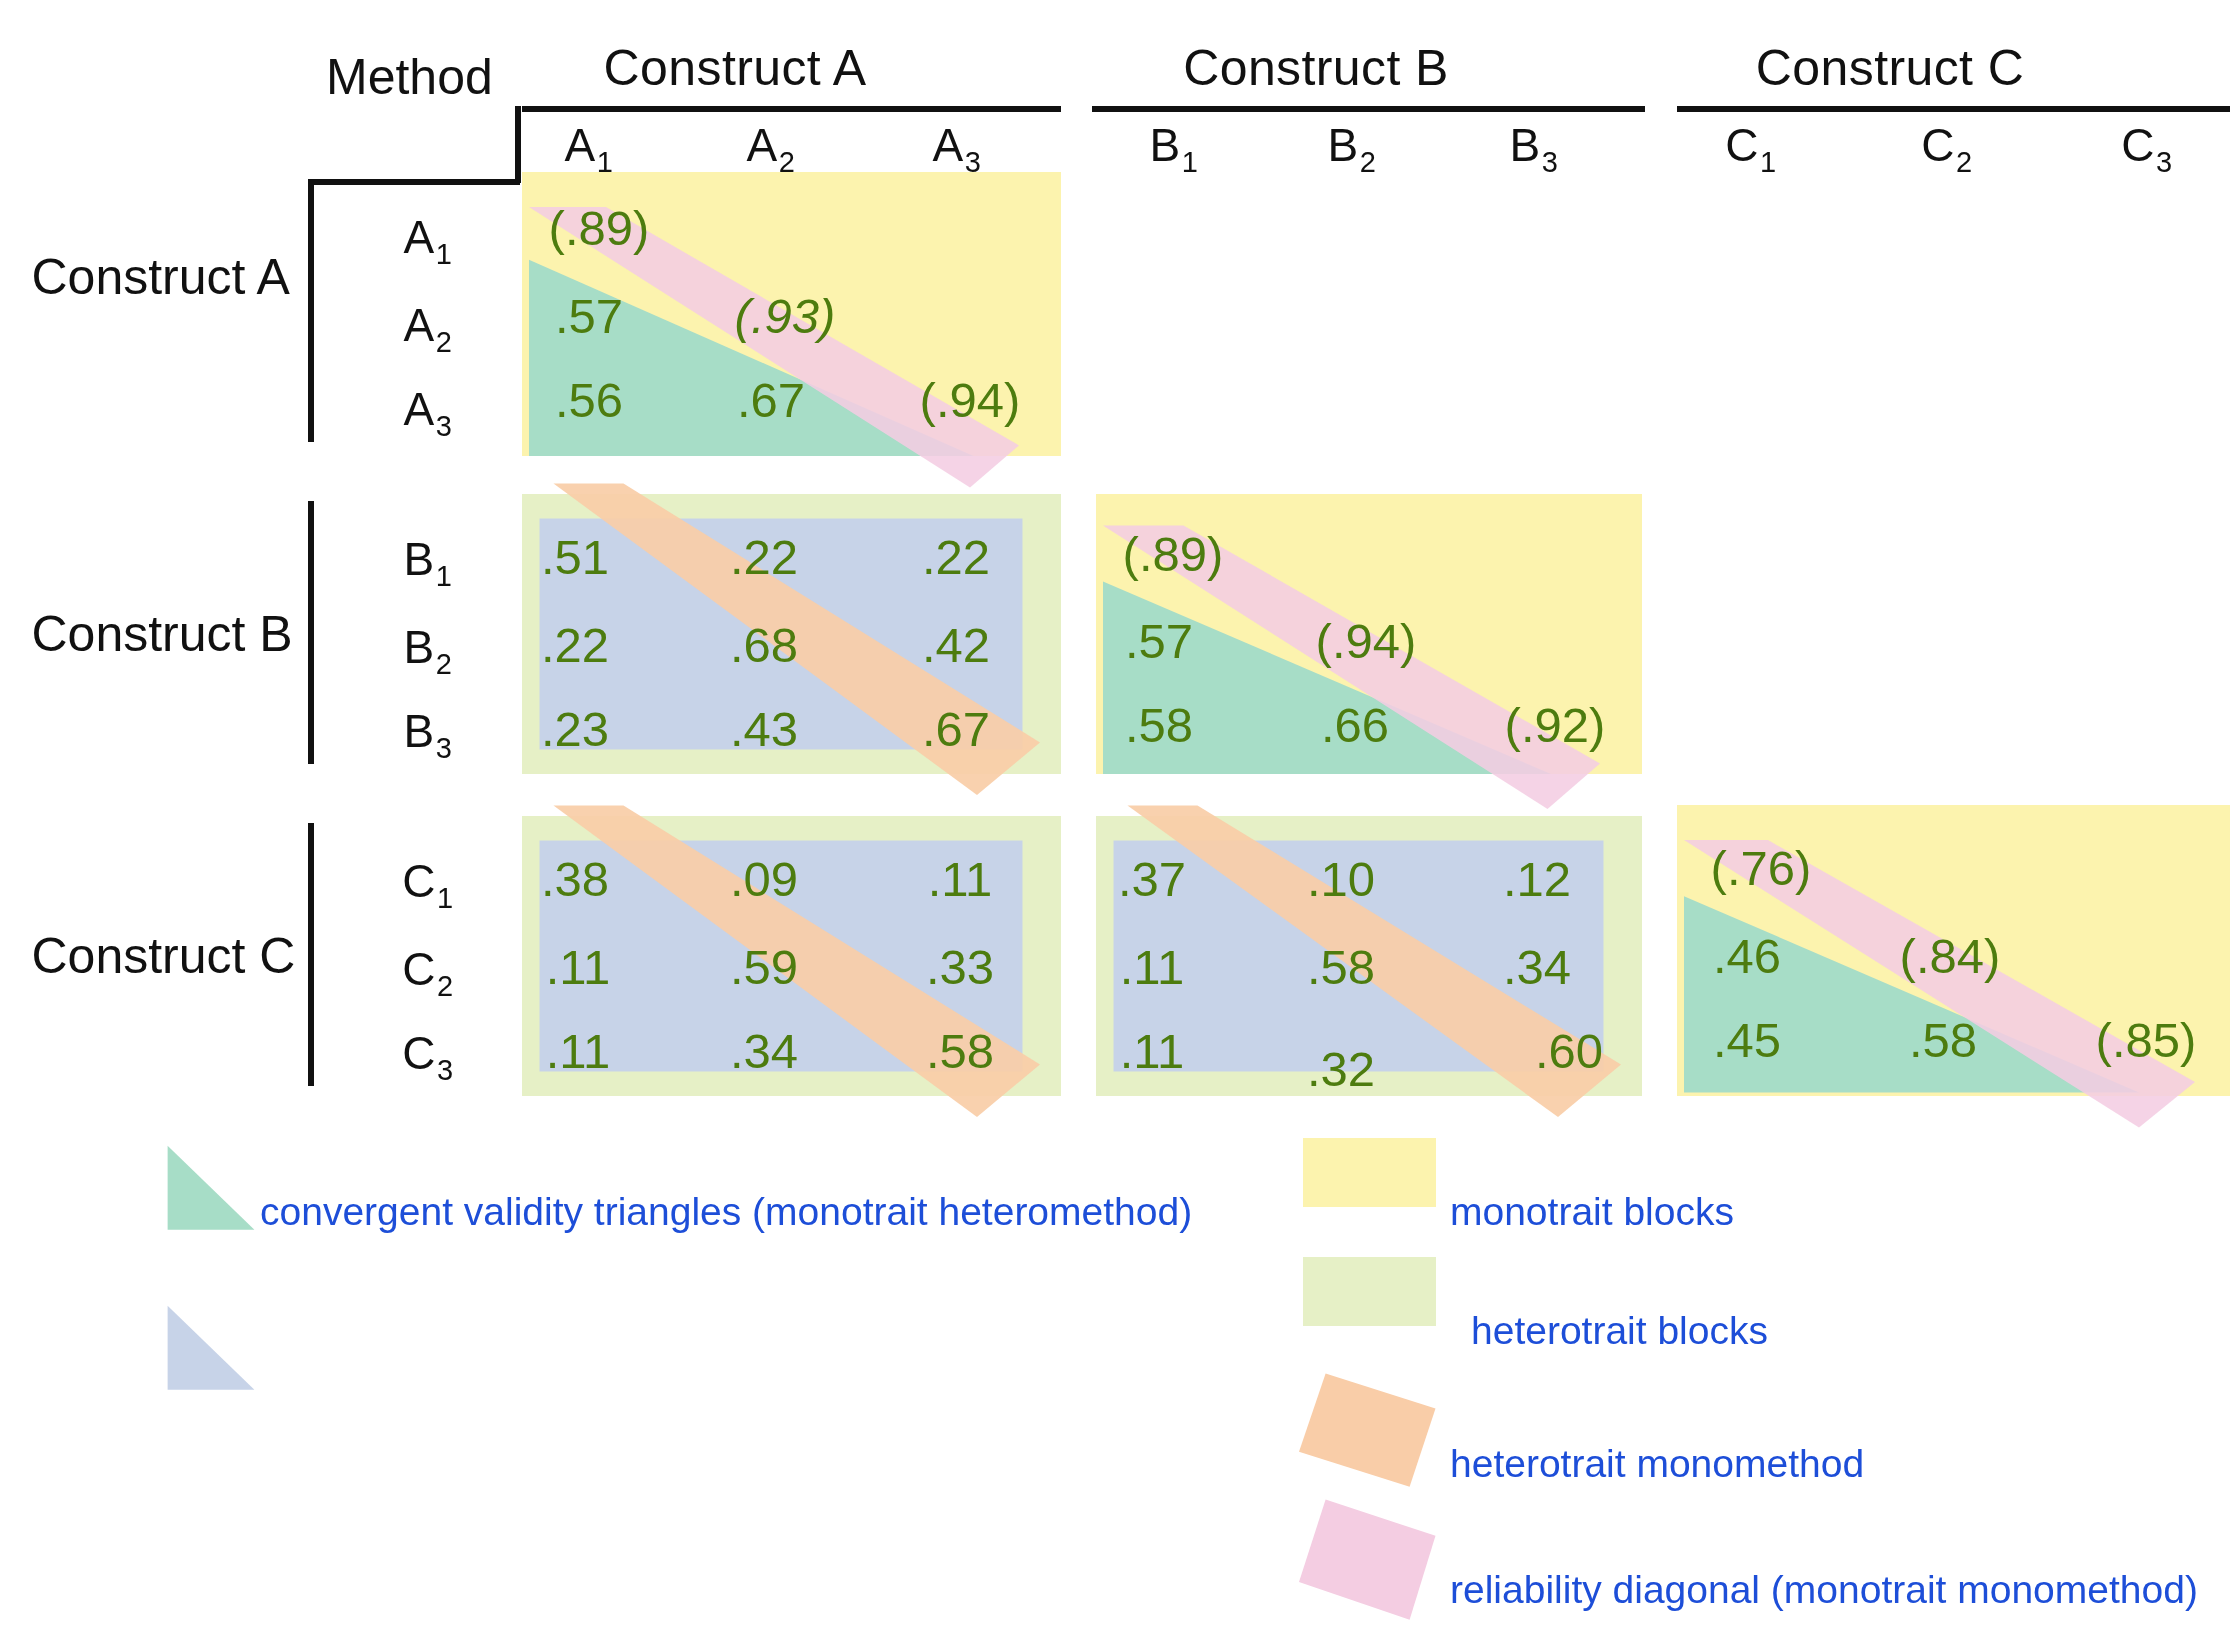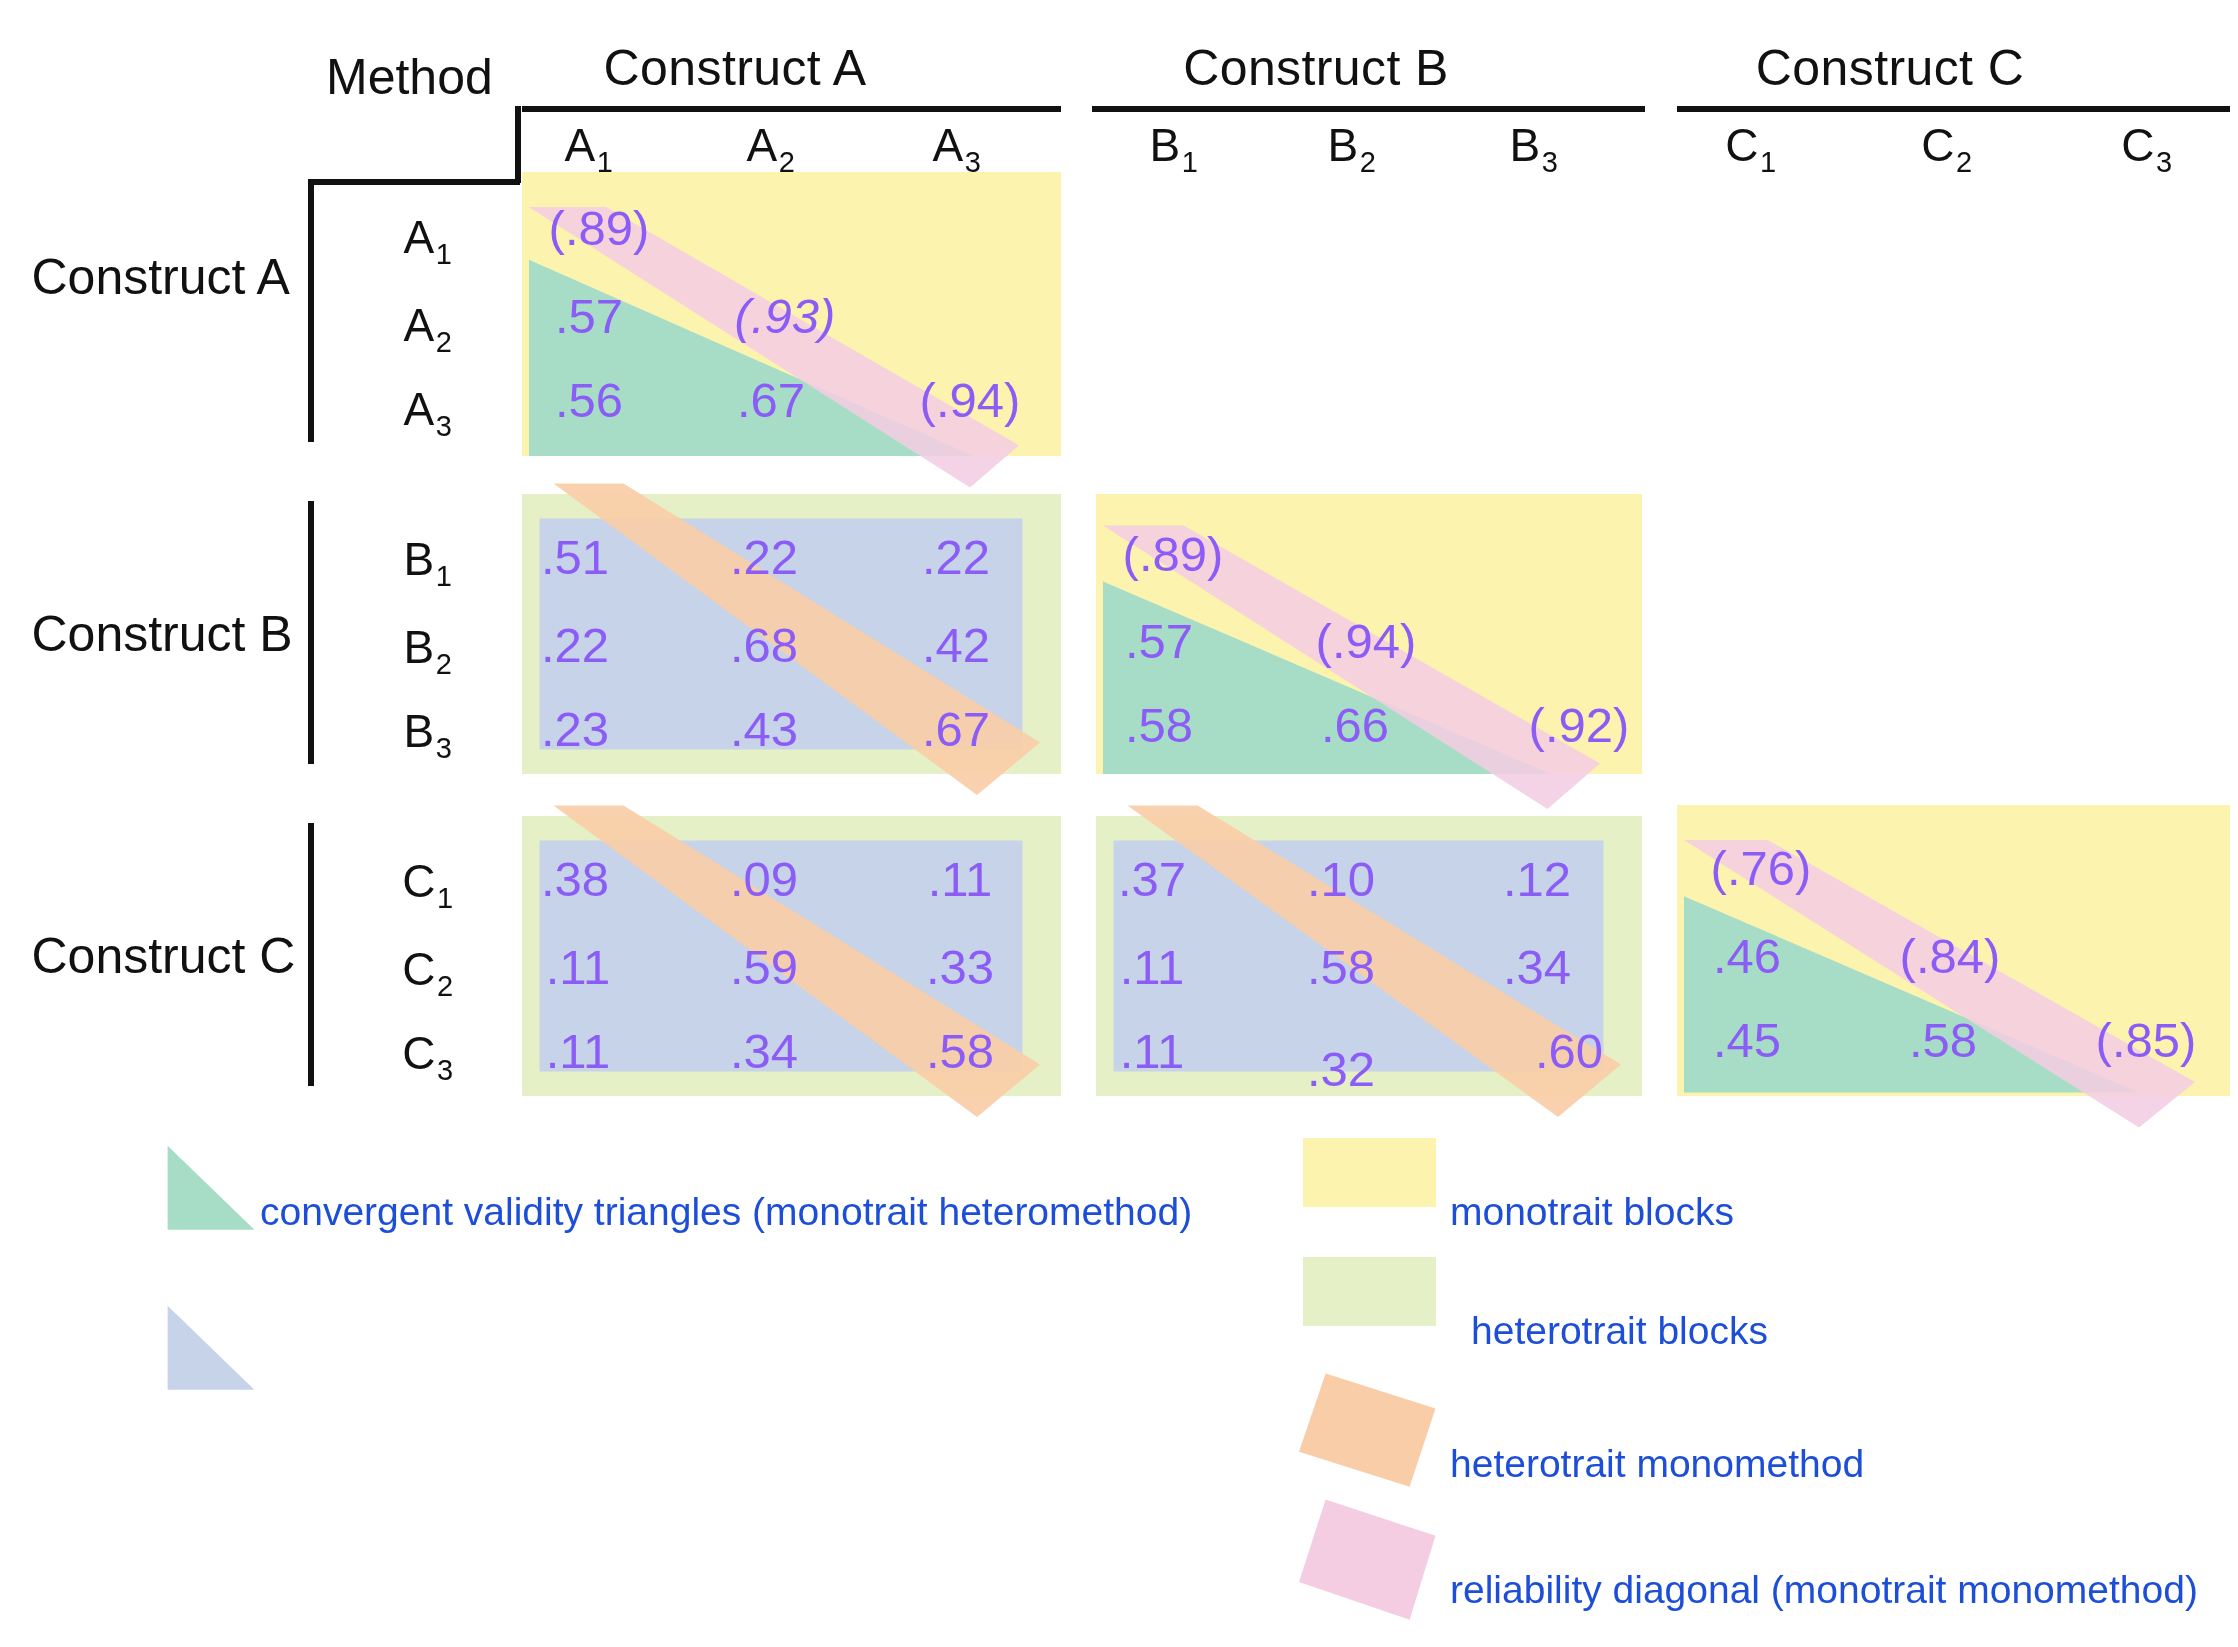--- a/index.html
+++ b/index.html
@@ -100,21 +100,21 @@
     position: absolute;
     overflow: visible;
   }
   .block-bg { position: absolute; inset: 0; }
   .shape-layer { position: absolute; inset: -42px -42px -42px -42px; pointer-events: none; }
   .shape-layer svg { width: 100%; height: 100%; display: block; overflow: visible; }
 
   .cell {
     position: absolute;
     font-size: 49px;
-    color: #8b5cf6;
+    color: #4d7c0f;
     white-space: nowrap;
     text-align: center;
     transform: translate(-50%, -50%);
   }
 
   
   .legend-label {
     position: absolute;
     font-size: 39px;
     white-space: nowrap;
@@ -217,21 +217,21 @@
       <svg viewBox="0 0 900 520" preserveAspectRatio="none">
         <polygon points="70,185 70,460 710,460" fill="#A7DDC7"></polygon>
         <polygon points="70,105 185,105 780,445 705,510" fill="#F4CDE2" opacity="0.88"></polygon>
       </svg>
     </div>
     <span class="cell" style="left:77px; top:60px;">(.89)</span>
     <span class="cell" style="left:63px; top:147px;">.57</span>
     <span class="cell" style="left:270px; top:147px;">(.94)</span>
     <span class="cell" style="left:63px; top:231px;">.58</span>
     <span class="cell" style="left:259px; top:231px;">.66</span>
-    <span class="cell" style="left:459px; top:231px;margin-left:24px;">(.92)</span>
+    <span class="cell" style="left:459px; top:231px;">(.92)</span>
   </div>
 
   <div class="block" style="left:522px; top:816px; width:539px; height:280px;">
     <div class="block-bg" style="background:#E6F0C6;"></div>
     <div class="shape-layer">
       <svg viewBox="0 0 890 520" preserveAspectRatio="none">
         <rect x="85" y="95" width="690" height="330" fill="#C7D3E8"></rect>
         <polygon points="105,45 205,45 800,415 710,490" fill="#F9CDA8" opacity="0.93"></polygon>
       </svg>
     </div>

